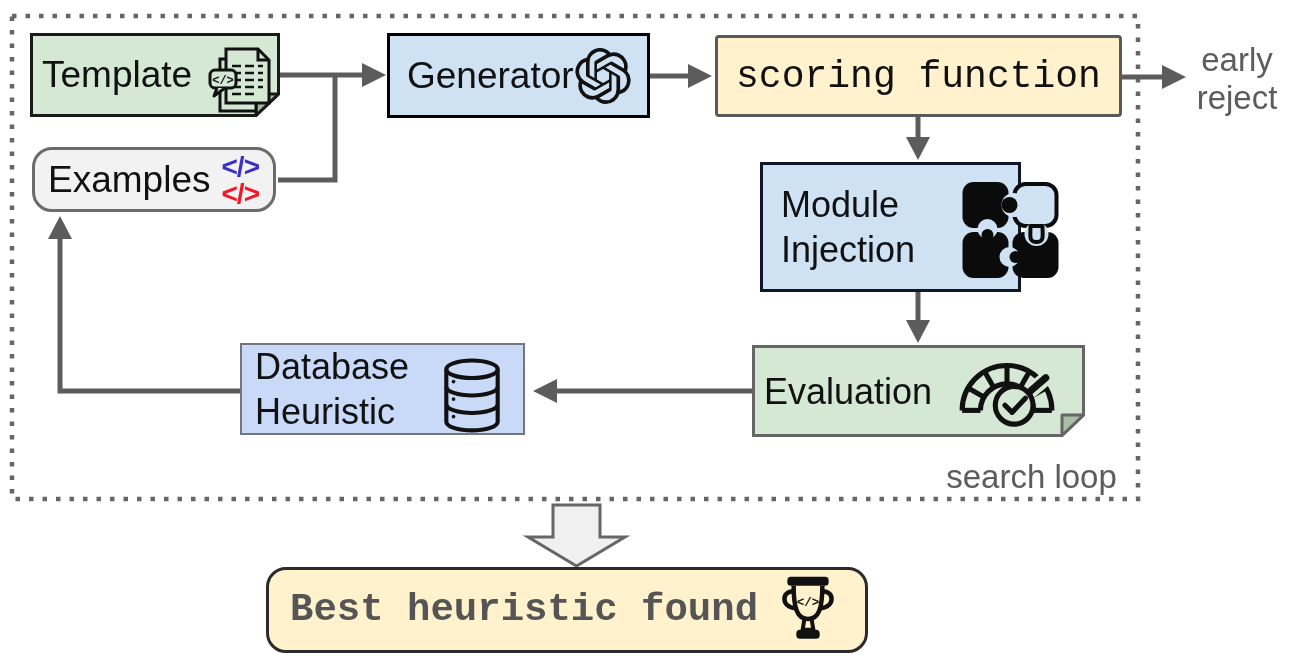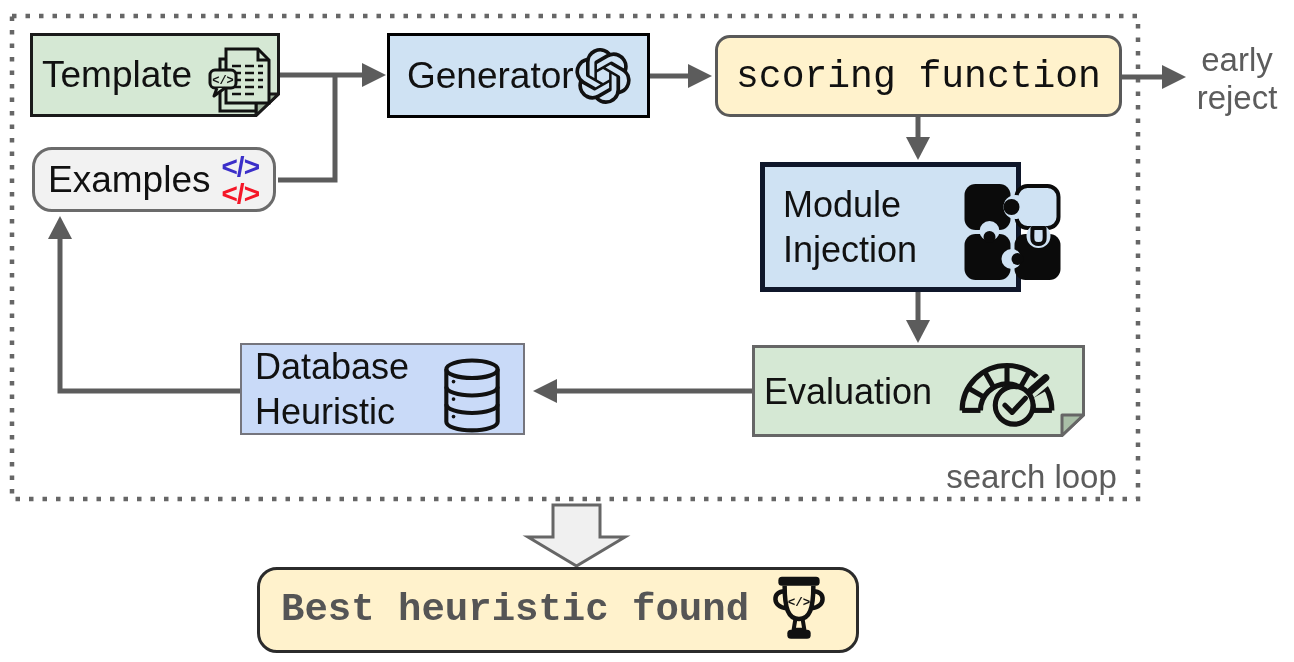--- a/index.html
+++ b/index.html
@@ -24,34 +24,34 @@
   .node-examples .content{padding-left:13px;justify-content:space-between;padding-right:14px;}
   .code-col{display:flex;flex-direction:column;line-height:27px;font-weight:bold;font-size:28px;letter-spacing:-1px;}
   .code-blue{color:var(--code_blue);}
   .code-red{color:var(--code_red);}
   .node-generator{
     left:387px;top:33px;width:263px;height:85px;background:var(--blue);border:3px solid #000;
   }
   .node-generator .content{padding-left:17px;gap:1px;}
   .node-scoring{
     left:715px;top:35px;width:407px;height:82px;background:var(--yellow);
-    border:3px solid #595959;border-radius:15px;justify-content:center;
+    border:3px solid #595959;border-radius:4px;justify-content:center;
   }
   .node-scoring .content{justify-content:center;font-size:38px;}
-  .node-module{left:760px;top:162px;width:261px;height:130px;background:var(--blue);border:5px solid #0f172a;}
+  .node-module{left:760px;top:162px;width:261px;height:130px;background:var(--blue);border:3px solid #0f172a;}
   .node-module .content{padding-left:18px;}
   .node-eval{left:752px;top:345px;width:333px;height:92px;}
   .node-eval .content{padding-left:12px;}
   .node-db{
     left:240px;top:343px;width:285px;height:92px;background:var(--periwinkle);
     border:2.5px solid #75757d;
   }
   .node-db .content{padding-left:13px;}
   .node-best{
-    left:257px;top:567px;width:602px;height:86px;background:var(--yellow);
+    left:266px;top:567px;width:602px;height:86px;background:var(--yellow);
     border:3.5px solid #2b2b2b;border-radius:20px;
   }
   .node-best .content{padding-left:21px;font-size:39px;font-weight:bold;color:#555;justify-content:space-between;padding-right:22px;}
   .icon-abs{position:absolute;z-index:1;}
   .edge-label{
     position:absolute;z-index:3;color:var(--label_gray);font-size:33px;line-height:38px;text-align:center;
   }
   .el-early{left:1158px;top:41px;width:158px;}
   .el-sampling{left:55px;top:350px;width:180px;}
   .el-perf{left:550px;top:347px;width:185px;line-height:44px;}

